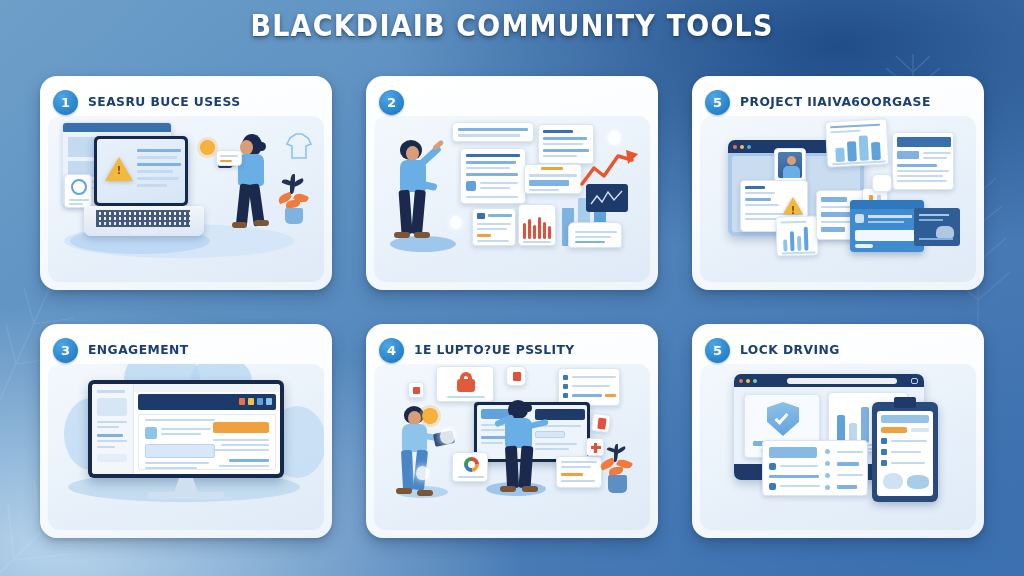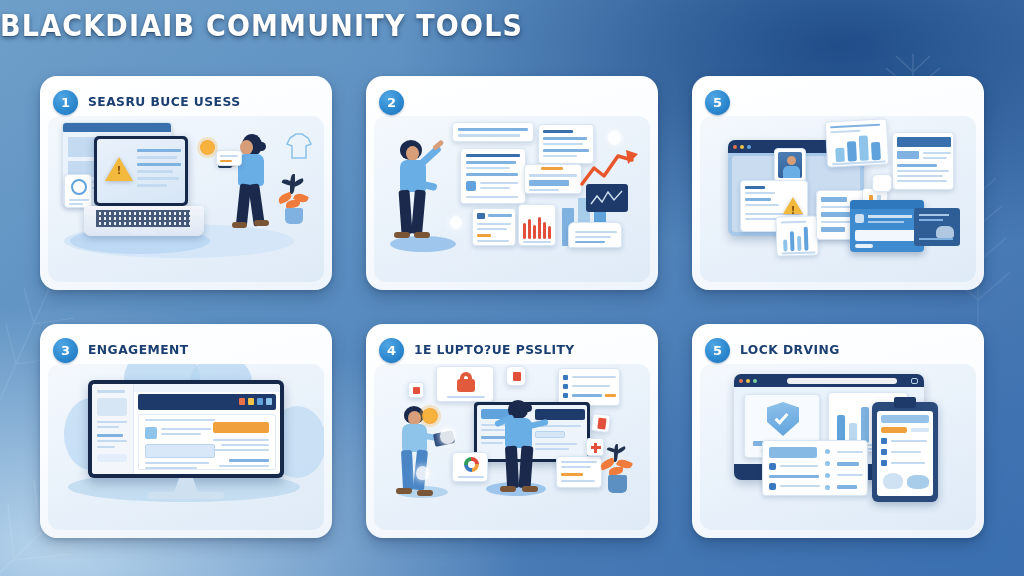--- a/index.html
+++ b/index.html
@@ -26,20 +26,21 @@
   .watermark { position: absolute; opacity: .17; pointer-events: none; }
   .wm-tr { top: 34px;  right: 46px;  width: 130px; height: 150px; }
   .wm-bl { bottom: -12px; left: -16px; width: 190px; height: 180px; }
   .wm-ml { top: 250px; left: -10px; width: 120px; height: 150px; opacity: .12; }
   .wm-mr { top: 150px; right: 6px;  width: 80px;  height: 190px; opacity: .13; }
 
   
   .title-bar {
     position: absolute;
     top: 8px; left: 0; right: 0;
+    text-align: center;
   }
   .title {
     display: inline-block;
     font-family: "DejaVu Sans", sans-serif;
     font-size: 30px;
     font-weight: 700;
     letter-spacing: 1.2px;
     color: #ffffff;
     text-transform: uppercase;
     text-shadow: 0 2px 5px rgba(12,38,70,.55), 0 1px 0 rgba(12,38,70,.35);
@@ -500,20 +501,21 @@
         </svg>
 
         <div class="bulb" style="left:234px;top:14px;width:13px;height:15px;"></div>
         <div class="bulb" style="left:76px;top:100px;width:12px;height:13px;"></div>
       </div>
     </div>
 
     <div class="card">
       <div class="card-head">
         <div class="badge">5</div>
+        <div class="card-title">PROJECT IIAIVA6OORGASE</div>
       </div>
       <div class="illus">
 
         <div class="browser" style="left:28px;top:24px;width:136px;height:96px;background:#a9c9ea;">
           <div class="browser-top">
             <div class="dot" style="background:#e8714a;"></div>
             <div class="dot" style="background:#f0c24a;"></div>
             <div class="dot" style="background:#5fa2dc;"></div>
           </div>
           <div style="position:absolute;left:4px;top:16px;right:4px;bottom:4px;background:#c9dcf0;border-radius:3px;"></div>

